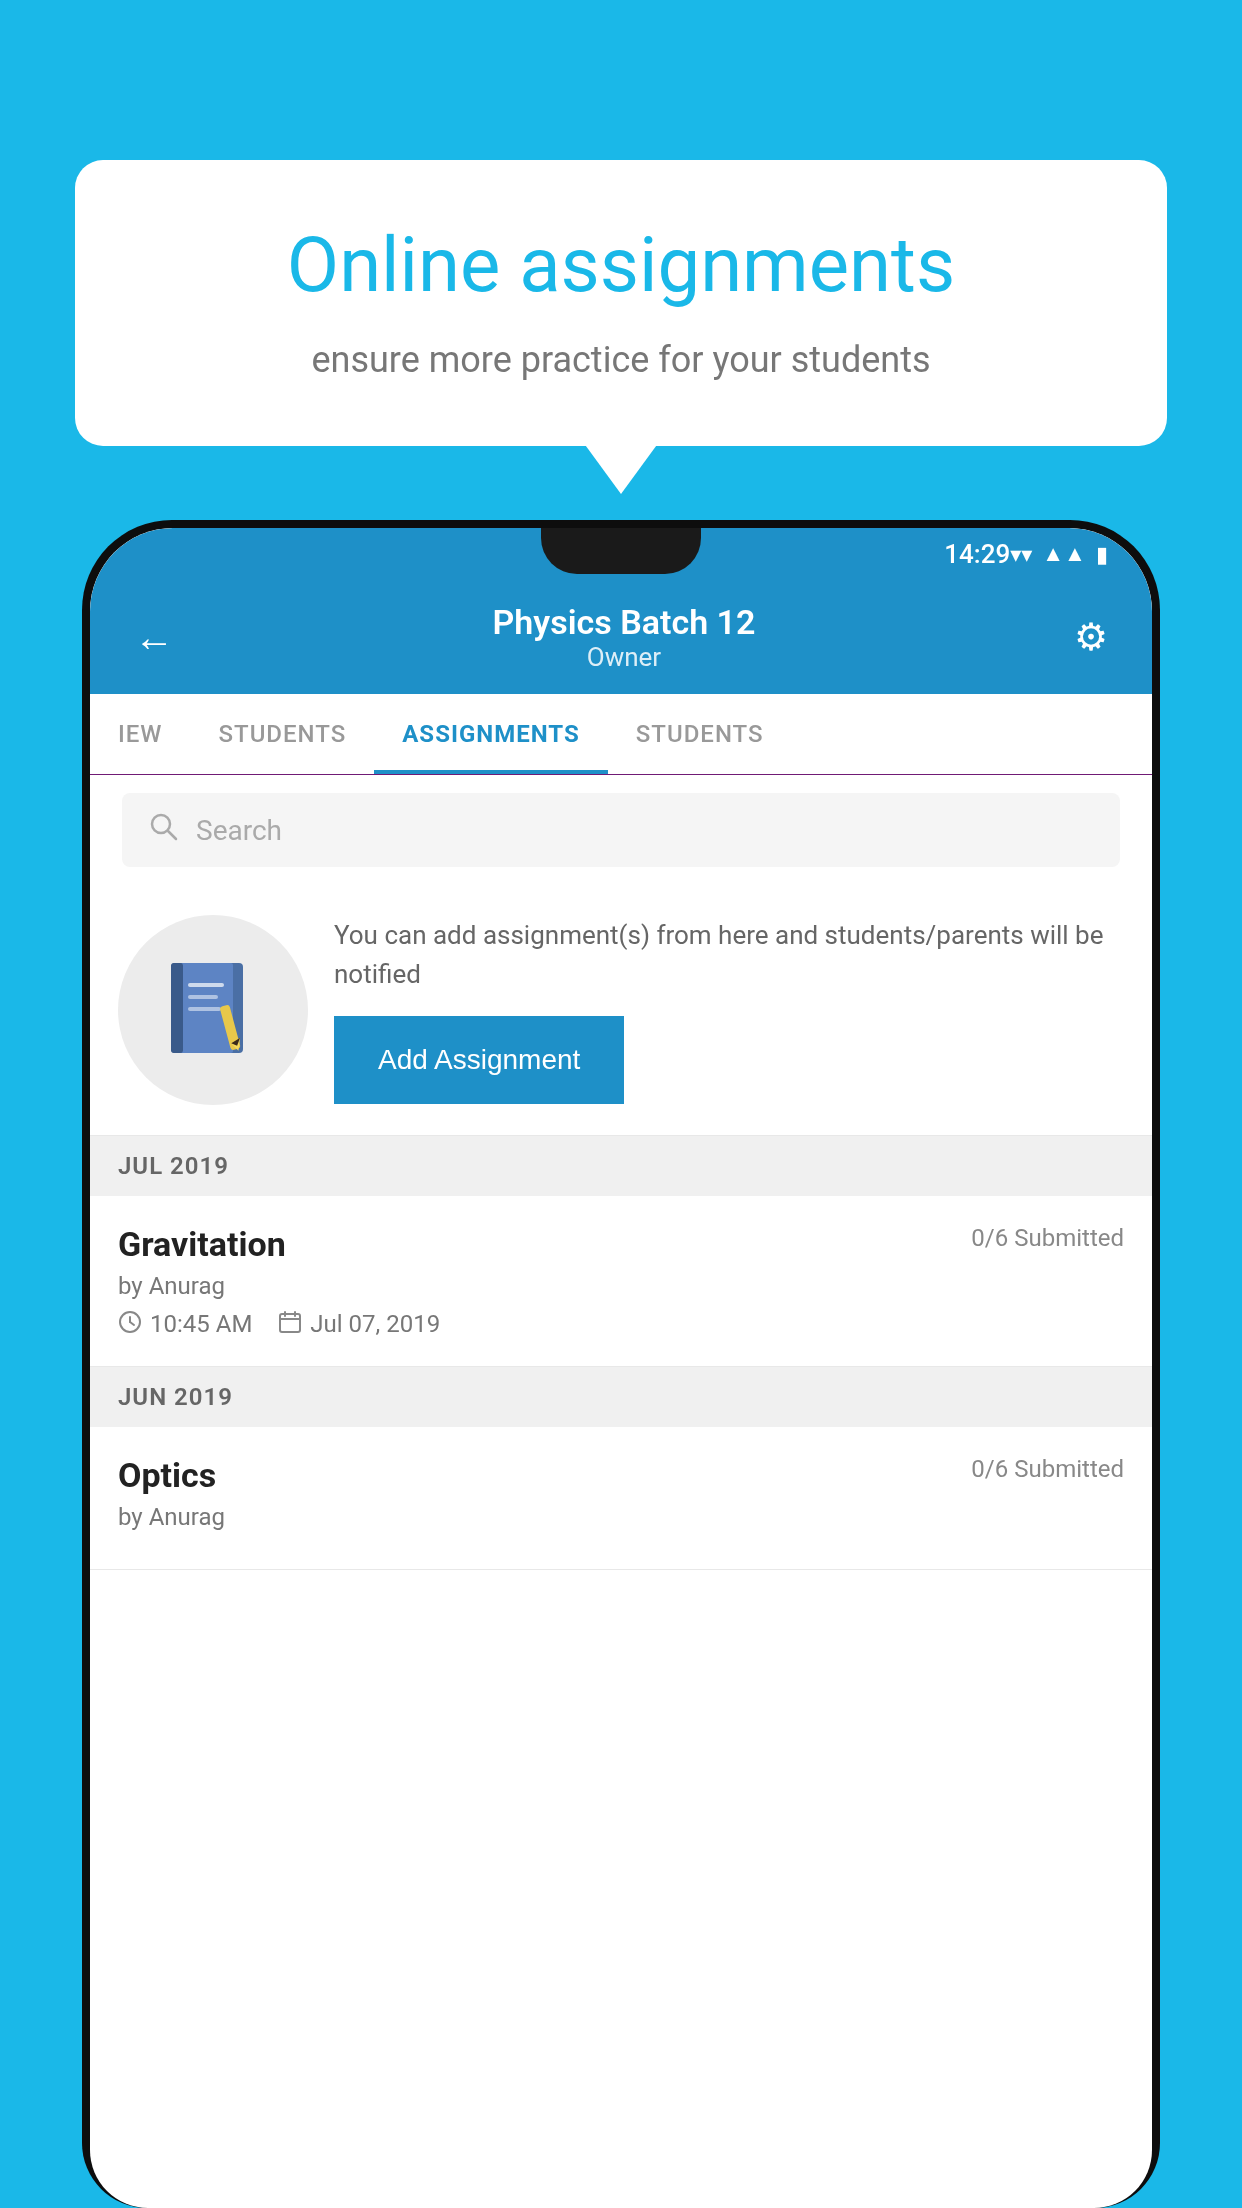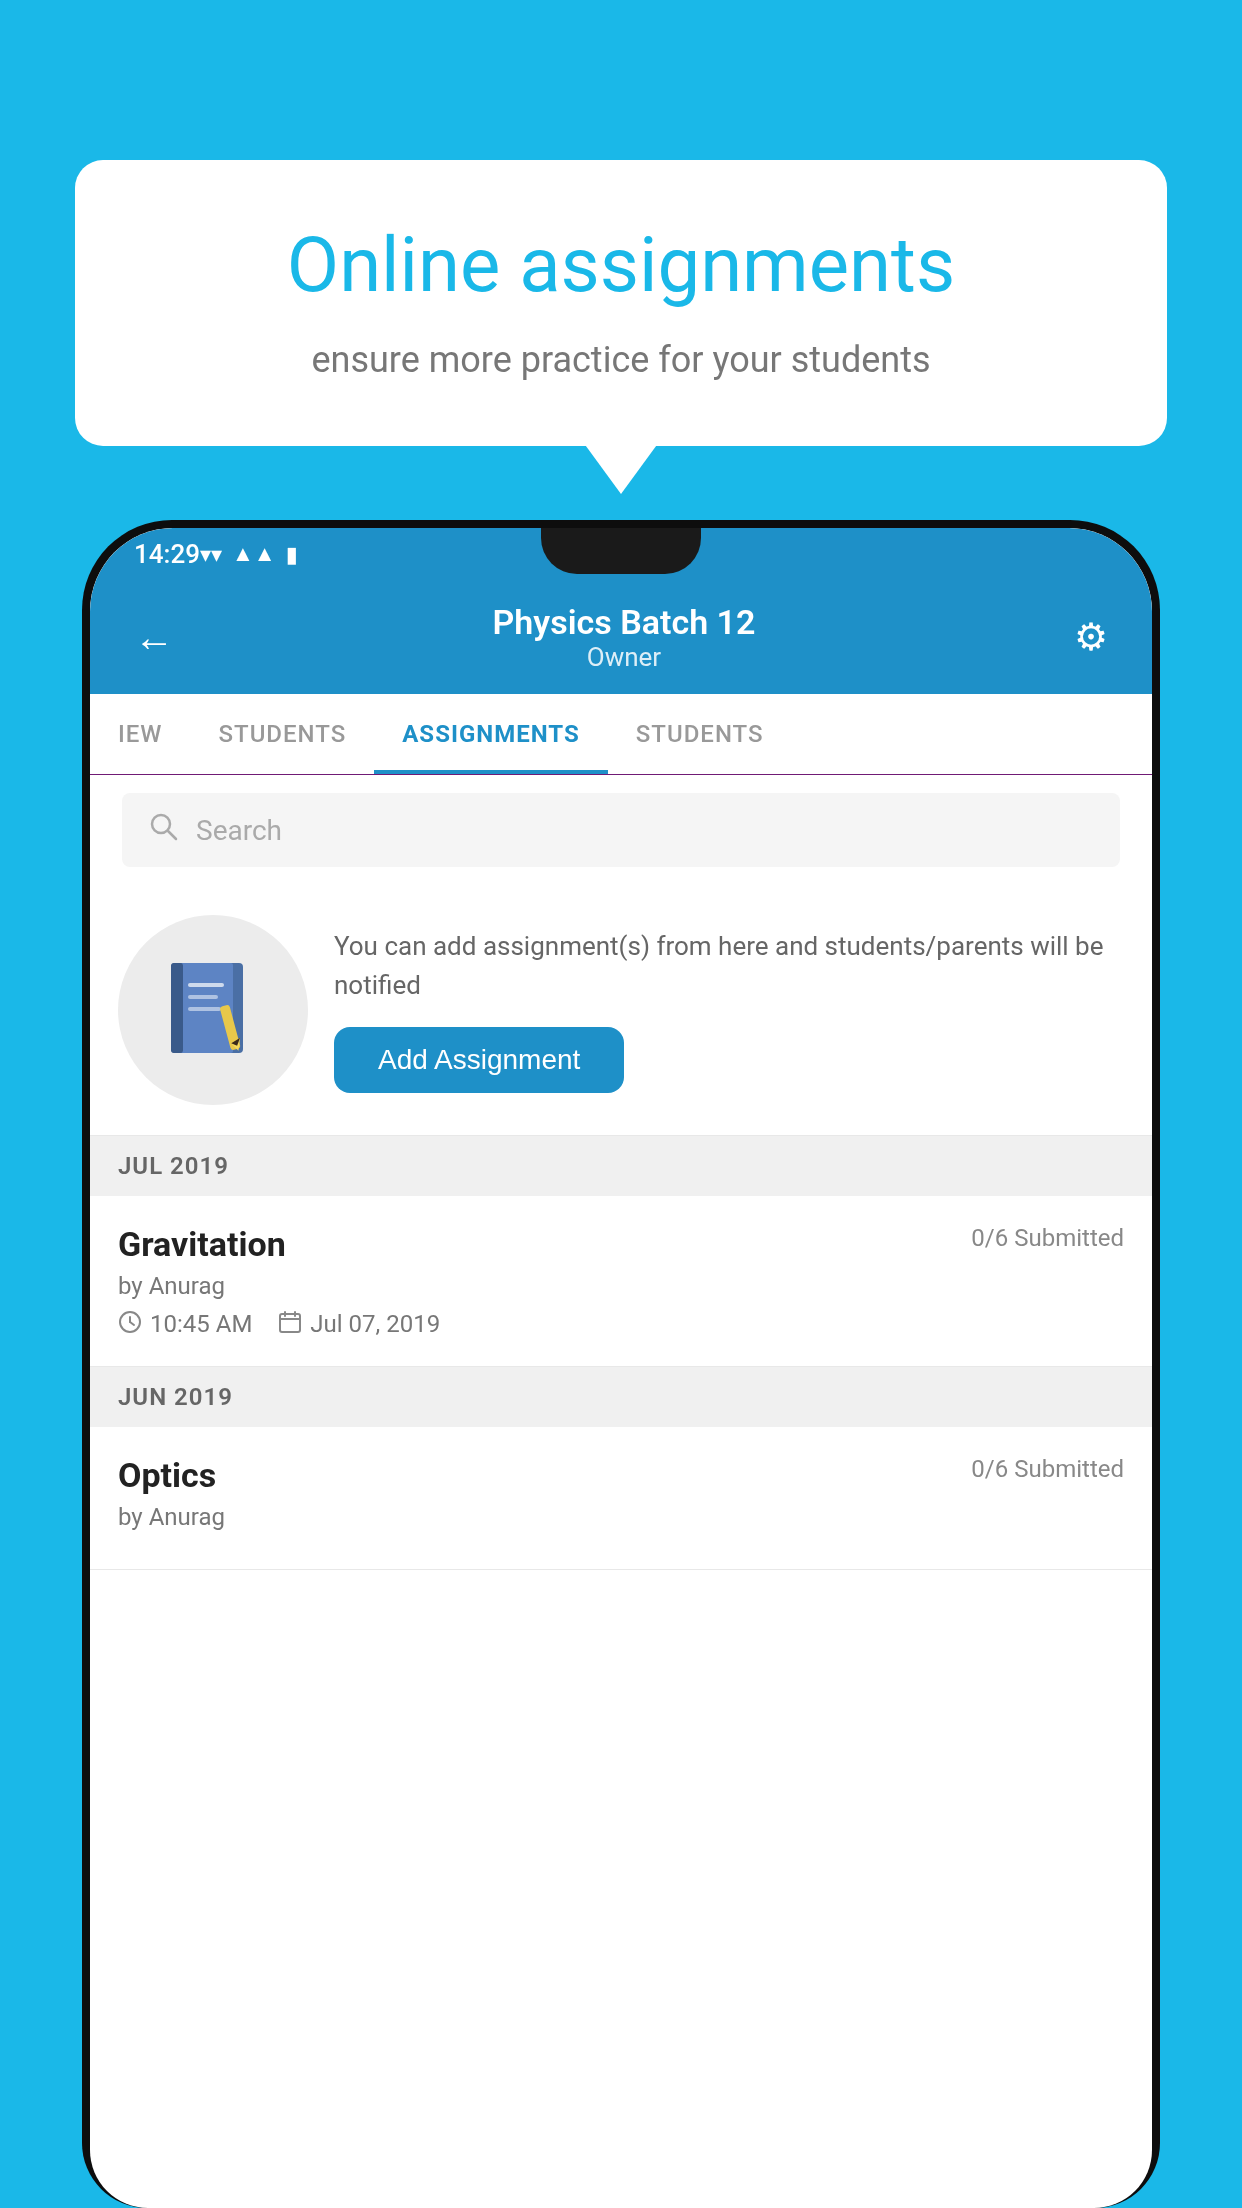--- a/index.html
+++ b/index.html
@@ -84,21 +84,21 @@
       overflow: hidden;
       z-index: 1;
     }
 
     
     .status-bar {
       background: #1e90c8;
       height: 52px;
       display: flex;
       align-items: center;
-      justify-content: flex-start;
+      justify-content: flex-end;
       padding: 0 44px;
     }
 
     .status-time {
       color: white;
       font-size: 26px;
       font-weight: 500;
     }
 
     .status-icons {
@@ -254,22 +254,22 @@
       font-size: 26px;
       color: #666;
       line-height: 1.5;
       margin-bottom: 22px;
     }
 
     .add-assignment-btn {
       background: #1e90c8;
       color: white;
       border: none;
-      border-radius: 16px;
-      padding: 17px 44px;
+      border-radius: 0;
+      padding: 28px 44px;
       font-size: 28px;
       font-weight: 500;
       cursor: pointer;
     }
 
     
     .section-header {
       background: #f0f0f0;
       padding: 16px 28px;
       font-size: 24px;

